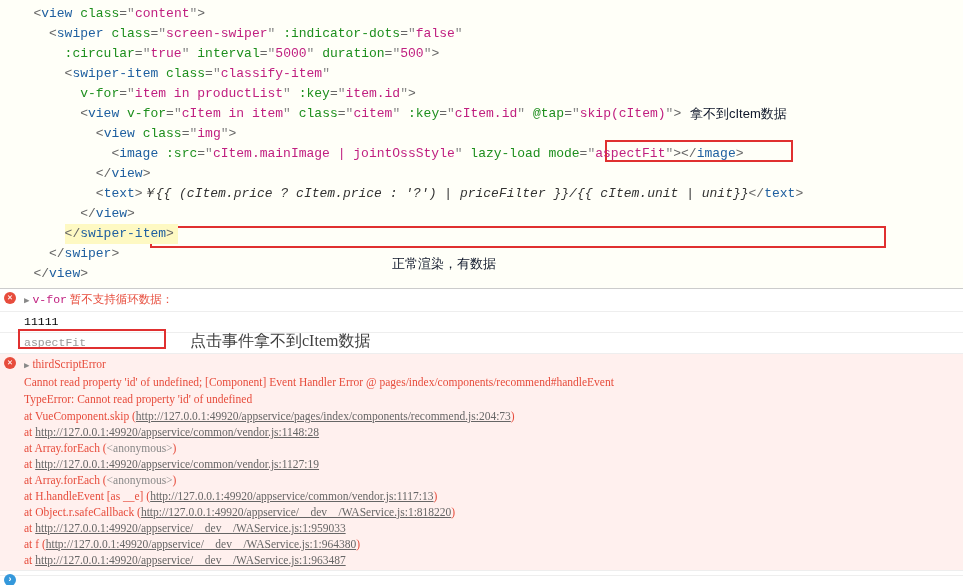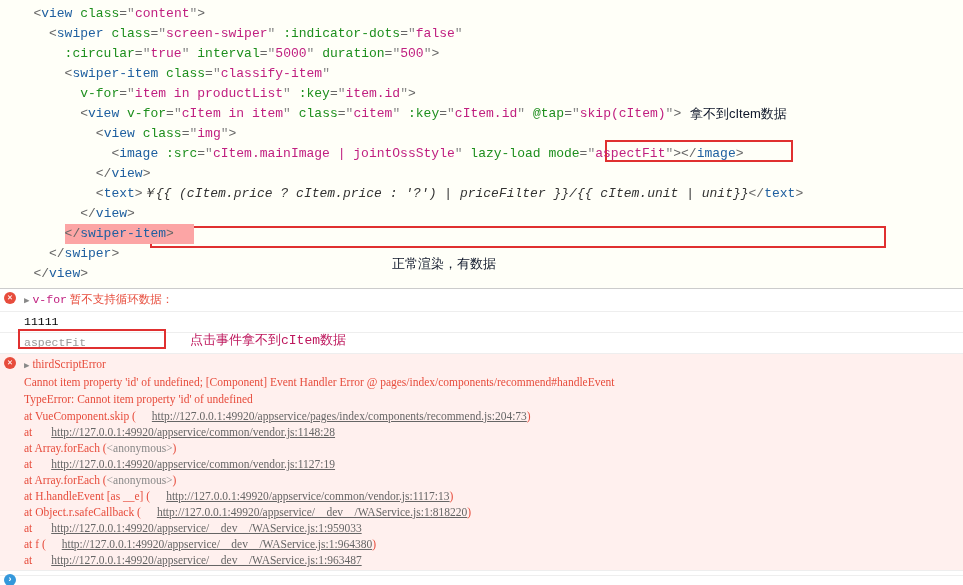--- a/index.html
+++ b/index.html
@@ -18,21 +18,21 @@
   line-height: 20px;
   position: relative;
 }
 .code-line { white-space: pre; position: relative; }
 .tag { color: #2060a0; }
 .attr { color: #1e8f1e; text-align: right; }
 .val { color: #c02080; }
 .punct { color: #888; }
 .op { color: #666; }
 .text-code { color: #333; font-style: italic; }
-.highlight-line { background: #fca5a5; display:inline-block; padding-right:20px;}
+.highlight-line { background: #fef9c3; display:inline-block; padding-right:4px;}
 .red-box { border: 2px solid #e03030; position: absolute; pointer-events: none; }
 .red-text { color: #0f172a; font-family: "Microsoft YaHei", sans-serif; font-size: 13px; position: absolute; }
 
 .console-pane {
   font-family: Consolas, "Courier New", monospace;
   font-size: 11.5px;
   background: #fff;
 }
 .console-row {
   border-bottom: 1px solid #eee;
@@ -47,25 +47,25 @@
   font-weight: bold;
 }
 .info-icon {
   position: absolute; left: 4px; top: 3px;
   width: 12px; height: 12px; border-radius: 50%;
   background: #3498db; color: #fff; font-size: 9px; line-height: 12px; text-align: center;
   font-weight: bold;
 }
 .tri { color: #888; font-size:9px; margin-right:3px; display:inline-block;}
 .err-bg { background: #fff0ee; }
-.console-link { color: #666; text-decoration: underline; margin-left: 16px; }
+.console-link { color: #666; text-decoration: underline; }
 .console-err-text { color: #e74c3c; font-family: Liberation Serif, serif; }
 .anon { color: #888; }
 .red-box-console { border: 2px solid #e03030; position:absolute; }
-.red-label { color:#be185d; font-family:Liberation Mono, monospace; font-size:13px; }
+.red-label { color:#404040; font-family:Liberation Serif, serif; font-size:16px; }
 </style>
 </head>
 <body>
 
 <div class="code-pane">
 
   <div class="red-text" style="left:690px; top:104px;">拿不到cItem数据</div>
   <div class="red-box" style="left:605px; top:140px; width:188px; height:22px;"></div>
   <div class="red-box" style="left:150px; top:226px; width:736px; height:22px;"></div>
   <div class="red-text" style="left:392px; top:254px;">正常渲染，有数据</div>
@@ -110,20 +110,20 @@
   <div class="console-row" style="position:relative;">
     <span style="color:#999;">aspectFit</span>
   </div>
 
   <div class="red-box-console" style="left:18px; top:40px; width:148px; height:20px;"></div>
   <div class="red-label" style="position:absolute; left:190px; top:42px;">点击事件拿不到cItem数据</div>
 
   <div class="console-row err-bg">
     <span class="err-icon">✕</span>
     <span class="tri">▶</span><span class="console-err-text">thirdScriptError</span><br>
-    <span class="console-err-text">Cannot item property 'id' of undefined; [Component] Event Handler Error @ pages/index/components/recommend#handleEvent</span><br>
-    <span class="console-err-text">TypeError: Cannot item property 'id' of undefined</span><br>
+    <span class="console-err-text">Cannot read property 'id' of undefined; [Component] Event Handler Error @ pages/index/components/recommend#handleEvent</span><br>
+    <span class="console-err-text">TypeError: Cannot read property 'id' of undefined</span><br>
     <span id="trace-container"><div class="console-err-text"><span>    at VueComponent.skip (</span><span class="console-link">http://127.0.0.1:49920/appservice/pages/index/components/recommend.js:204:73</span><span>)</span></div><div class="console-err-text"><span>    at </span><span class="console-link">http://127.0.0.1:49920/appservice/common/vendor.js:1148:28</span></div><div class="console-err-text"><span>    at Array.forEach (</span><span class="anon">&lt;anonymous&gt;</span><span>)</span></div><div class="console-err-text"><span>    at </span><span class="console-link">http://127.0.0.1:49920/appservice/common/vendor.js:1127:19</span></div><div class="console-err-text"><span>    at Array.forEach (</span><span class="anon">&lt;anonymous&gt;</span><span>)</span></div><div class="console-err-text"><span>    at H.handleEvent [as __e] (</span><span class="console-link">http://127.0.0.1:49920/appservice/common/vendor.js:1117:13</span><span>)</span></div><div class="console-err-text"><span>    at Object.r.safeCallback (</span><span class="console-link">http://127.0.0.1:49920/appservice/__dev__/WAService.js:1:818220</span><span>)</span></div><div class="console-err-text"><span>    at </span><span class="console-link">http://127.0.0.1:49920/appservice/__dev__/WAService.js:1:959033</span></div><div class="console-err-text"><span>    at f (</span><span class="console-link">http://127.0.0.1:49920/appservice/__dev__/WAService.js:1:964380</span><span>)</span></div><div class="console-err-text"><span>    at </span><span class="console-link">http://127.0.0.1:49920/appservice/__dev__/WAService.js:1:963487</span></div></span>
   </div>
   <div class="console-row" style="color:#4a90d9;">
     <span class="info-icon" style="left:4px;">›</span>
   </div>
 </div>
 
 </body></html>

